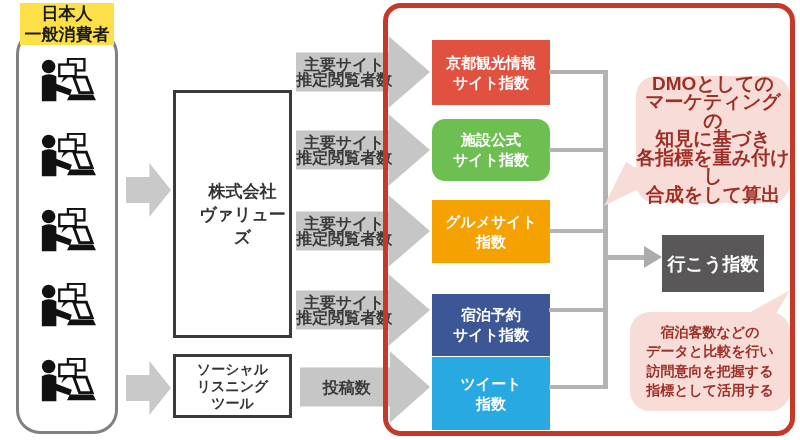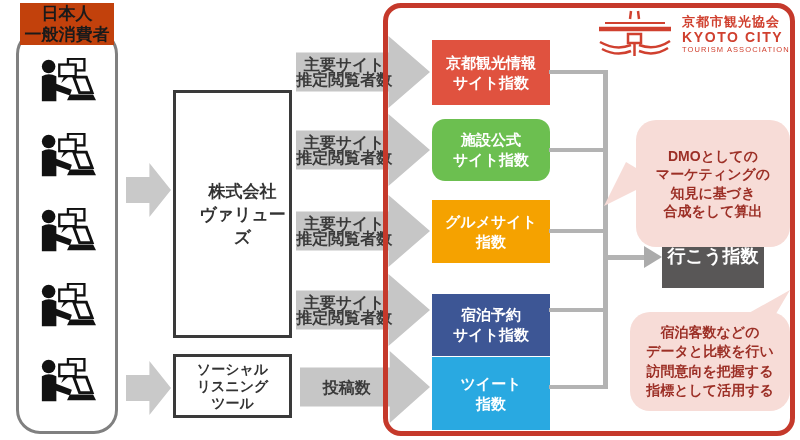--- a/index.html
+++ b/index.html
@@ -3,21 +3,21 @@
 <meta charset="utf-8">
 <style>
   html,body{margin:0;padding:0;background:#fff;}
   *{box-sizing:border-box;}
   body{font-family:"Liberation Sans","DejaVu Sans",sans-serif;}
   #stage{position:relative;width:800px;height:440px;background:#fff;overflow:hidden;}
 
   
   .consumers-panel{position:absolute;left:16px;top:30px;width:102px;height:404px;
     border:3px solid #808080;border-radius:24px;background:#fff;}
-  .consumers-title{position:absolute;left:20px;top:3px;width:94px;background:#c2410c;
+  .consumers-title{position:absolute;left:20px;top:3px;width:94px;background:#fde047;
     text-align:center;font-weight:bold;font-size:17px;line-height:21px;color:#1a1a1a;z-index:3;}
   .person-icon{position:absolute;left:38px;width:58px;height:46px;z-index:2;}
 
   
   .big-arrow{position:absolute;width:45px;height:54px;background:#c9c9c9;
     clip-path:polygon(0 26%,52% 26%,52% 0,100% 50%,52% 100%,52% 74%,0 74%);}
 
   
   .wbox{position:absolute;border:3px solid #3a3a3a;background:#fff;display:flex;
     flex-direction:column;align-items:center;justify-content:center;text-align:center;color:#333;}
@@ -42,35 +42,35 @@
     font-size:15px;line-height:20px;}
 
   
   .h-line{position:absolute;left:549px;width:56px;height:4px;background:#b3b3b3;z-index:2;}
   .v-line{position:absolute;left:603px;top:70px;width:5px;height:319px;background:#b3b3b3;z-index:2;}
   .out-shaft{position:absolute;left:606px;top:255px;width:40px;height:5px;background:#b3b3b3;z-index:2;}
   .out-head{position:absolute;left:644px;top:246px;width:0;height:0;z-index:2;
     border-top:11px solid transparent;border-bottom:11px solid transparent;border-left:18px solid #ababab;}
 
   
-  .output-box{position:absolute;left:662px;top:224px;width:102px;height:64px;z-index:2;
+  .output-box{position:absolute;left:662px;top:235px;width:102px;height:57px;z-index:2;
     display:flex;align-items:center;justify-content:center;color:#fff;font-weight:bold;font-size:18px;}
 
   
   .logo{position:absolute;left:597px;top:8px;z-index:2;display:flex;align-items:center;}
   .logo-text{margin-left:9px;color:#d0402f;}
   .logo-jp{font-size:13px;font-weight:bold;letter-spacing:1px;line-height:15px;}
   .logo-en1{font-size:14px;font-weight:bold;letter-spacing:1.6px;line-height:16px;}
   .logo-en2{font-size:7.5px;letter-spacing:1.1px;line-height:10px;}
 
   
   .note{position:absolute;background:#f7dcd7;border-radius:20px;z-index:2;color:#9c2f26;
     display:flex;flex-direction:column;align-items:center;justify-content:center;
     font-weight:bold;text-align:center;}
-  .note-top{left:636px;top:76px;width:154px;height:127px;font-size:14px;line-height:18.5px;margin-top:44px;}
+  .note-top{left:636px;top:76px;width:154px;height:127px;font-size:19px;line-height:18.5px;}
   .note-bottom{left:630px;top:312px;width:160px;height:99px;font-size:14px;line-height:19.5px;}
   .note-tail{position:absolute;z-index:2;}
 </style>
 </head>
 <body>
 
 <div id="stage">
 
   <div class="consumers-panel"></div>
   <div class="consumers-title">
@@ -182,53 +182,33 @@
   <div class="h-line" style="top:308px;"></div>
   <div class="h-line" style="top:385px;"></div>
   <div class="v-line"></div>
   <div class="out-shaft"></div>
   <div class="out-head"></div>
 
   <div class="output-box" style="background: rgb(89, 87, 87);">
     <div>行こう指数</div>
   </div>
 
-  <div class="logo">
-    <svg width="76" height="52" viewBox="0 0 76 52">
-      <g stroke="#d0402f" fill="none">
-        <line x1="34" y1="3" x2="33" y2="11" stroke-width="2.5"></line>
-        <line x1="41" y1="3" x2="42" y2="11" stroke-width="2.5"></line>
-        <line x1="8" y1="15" x2="68" y2="15" stroke-width="2"></line>
-        <line x1="2" y1="21" x2="74" y2="21" stroke-width="4.5"></line>
-        <rect x="31" y="26" width="13" height="9" stroke-width="2.5"></rect>
-        <line x1="37.5" y1="35" x2="37.5" y2="48" stroke-width="2.5"></line>
-        <path d="M3 34 Q19 43 34 37" stroke-width="2.5"></path>
-        <path d="M5 41 Q20 49 34 43" stroke-width="2.5"></path>
-        <path d="M42 37 Q58 43 73 33" stroke-width="2.5"></path>
-        <path d="M42 43 Q57 49 71 40" stroke-width="2.5"></path>
-      </g>
-    </svg>
-    <div class="logo-text">
-      <div class="logo-jp">京都市観光協会</div>
-      <div class="logo-en1">KYOTO CITY</div>
-      <div class="logo-en2">TOURISM ASSOCIATION</div>
-    </div>
-  </div>
 
   <svg class="note-tail" style="left:604px;top:158px;" width="56" height="48">
     <polygon points="0,48 22,4 52,22" fill="#f7dcd7"></polygon>
   </svg>
   <svg class="note-tail" style="left:740px;top:290px;" width="52" height="34">
     <polygon points="50,0 0,28 30,34" fill="#f7dcd7"></polygon>
   </svg>
 
   <div class="note note-top">
     <div>DMOとしての</div>
     <div>マーケティングの</div>
     <div>知見に基づき</div>
+    <div>各指標を重み付けし</div>
     <div>合成をして算出</div>
   </div>
   <div class="note note-bottom">
     <div>宿泊客数などの</div>
     <div>データと比較を行い</div>
     <div>訪問意向を把握する</div>
     <div>指標として活用する</div>
   </div>
 
 </div>

